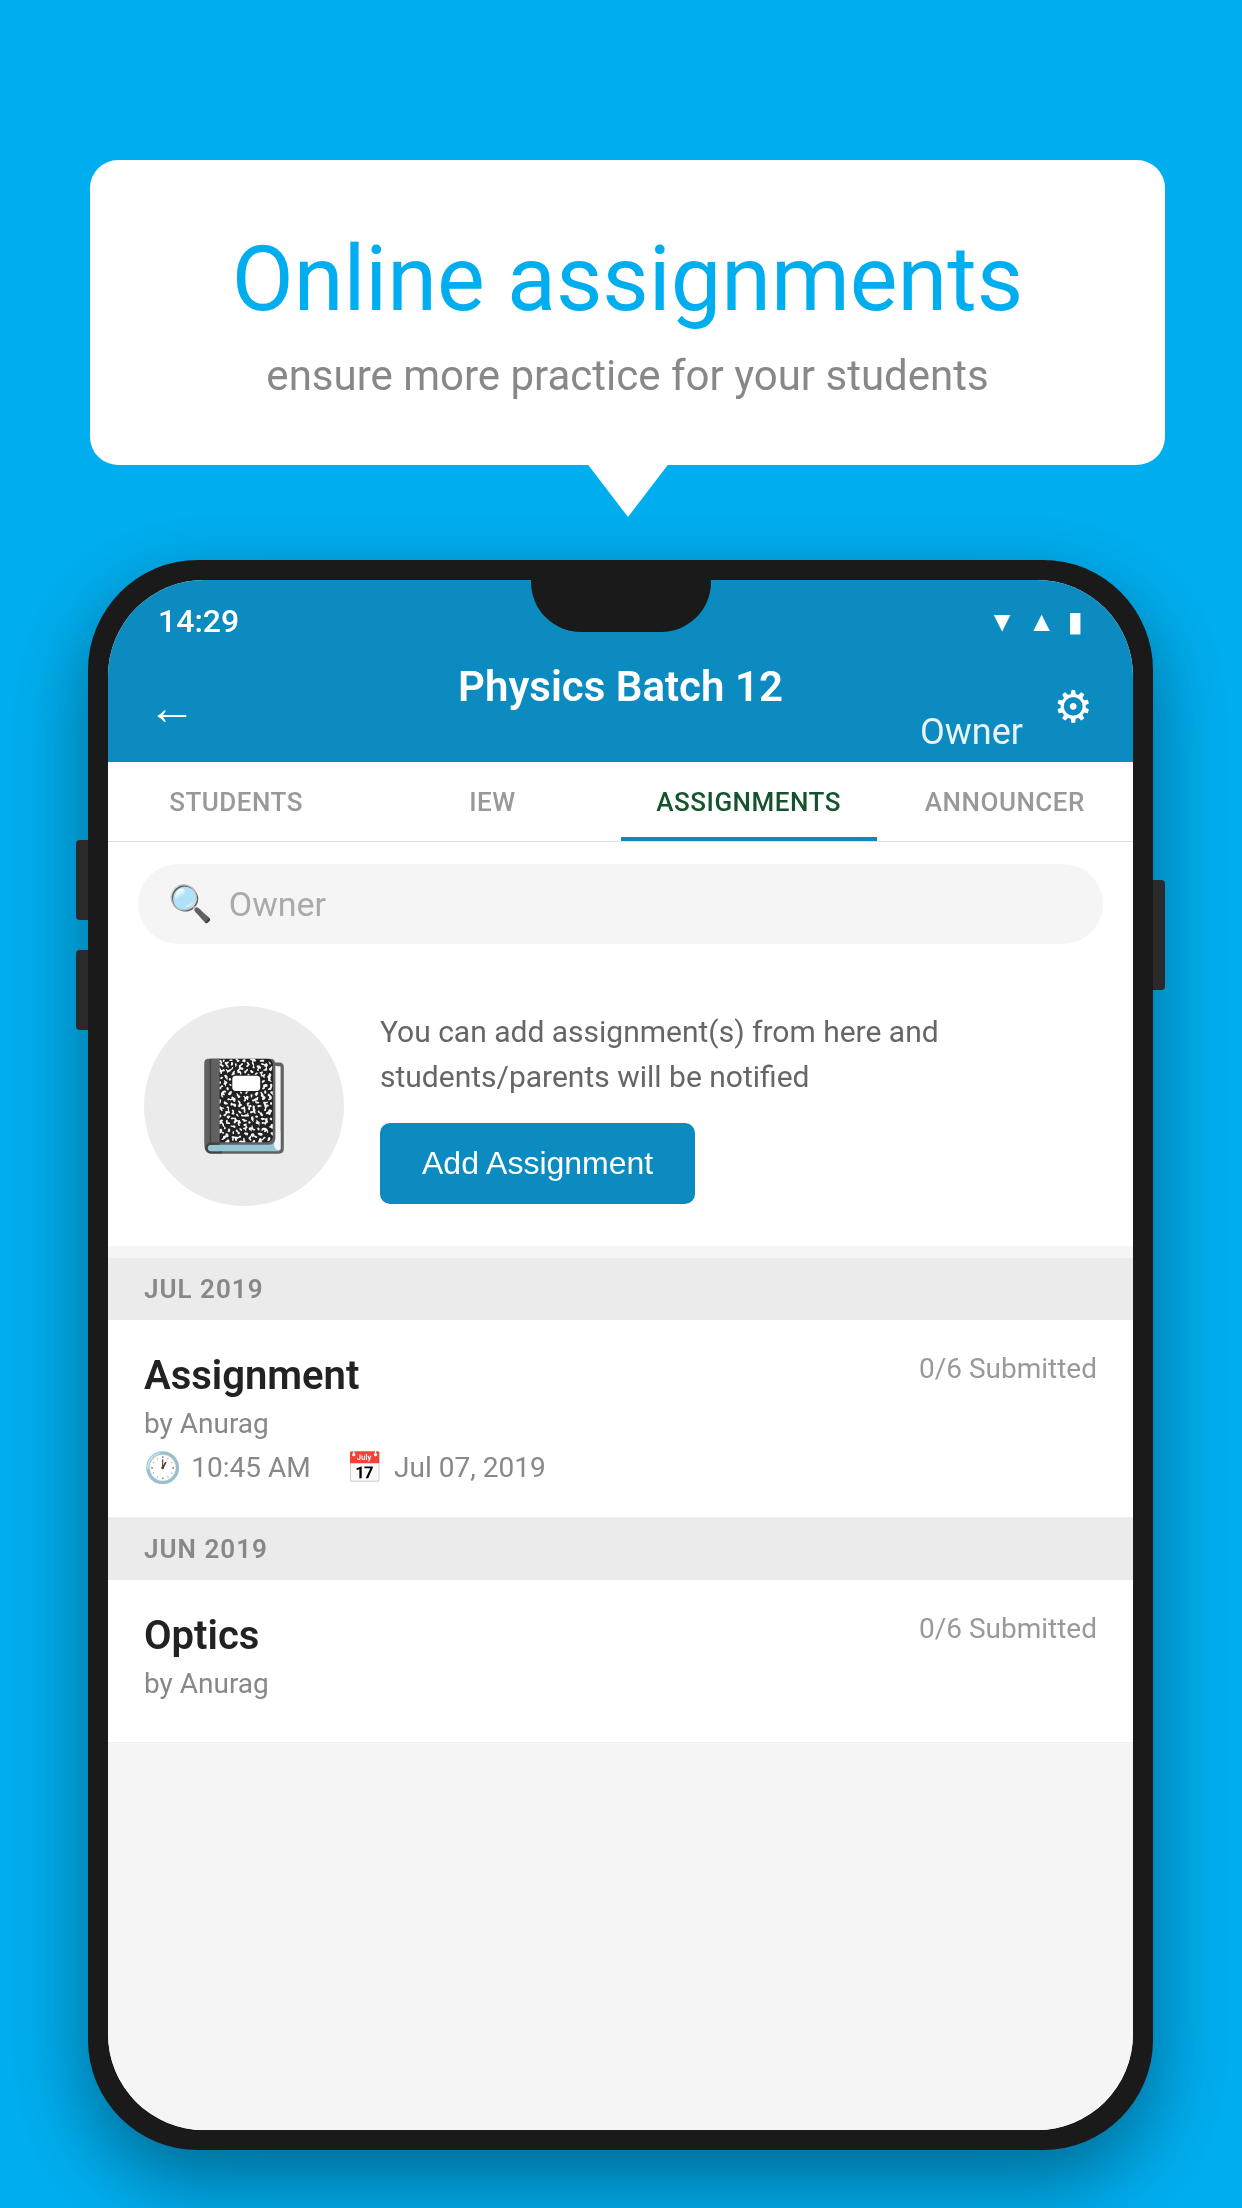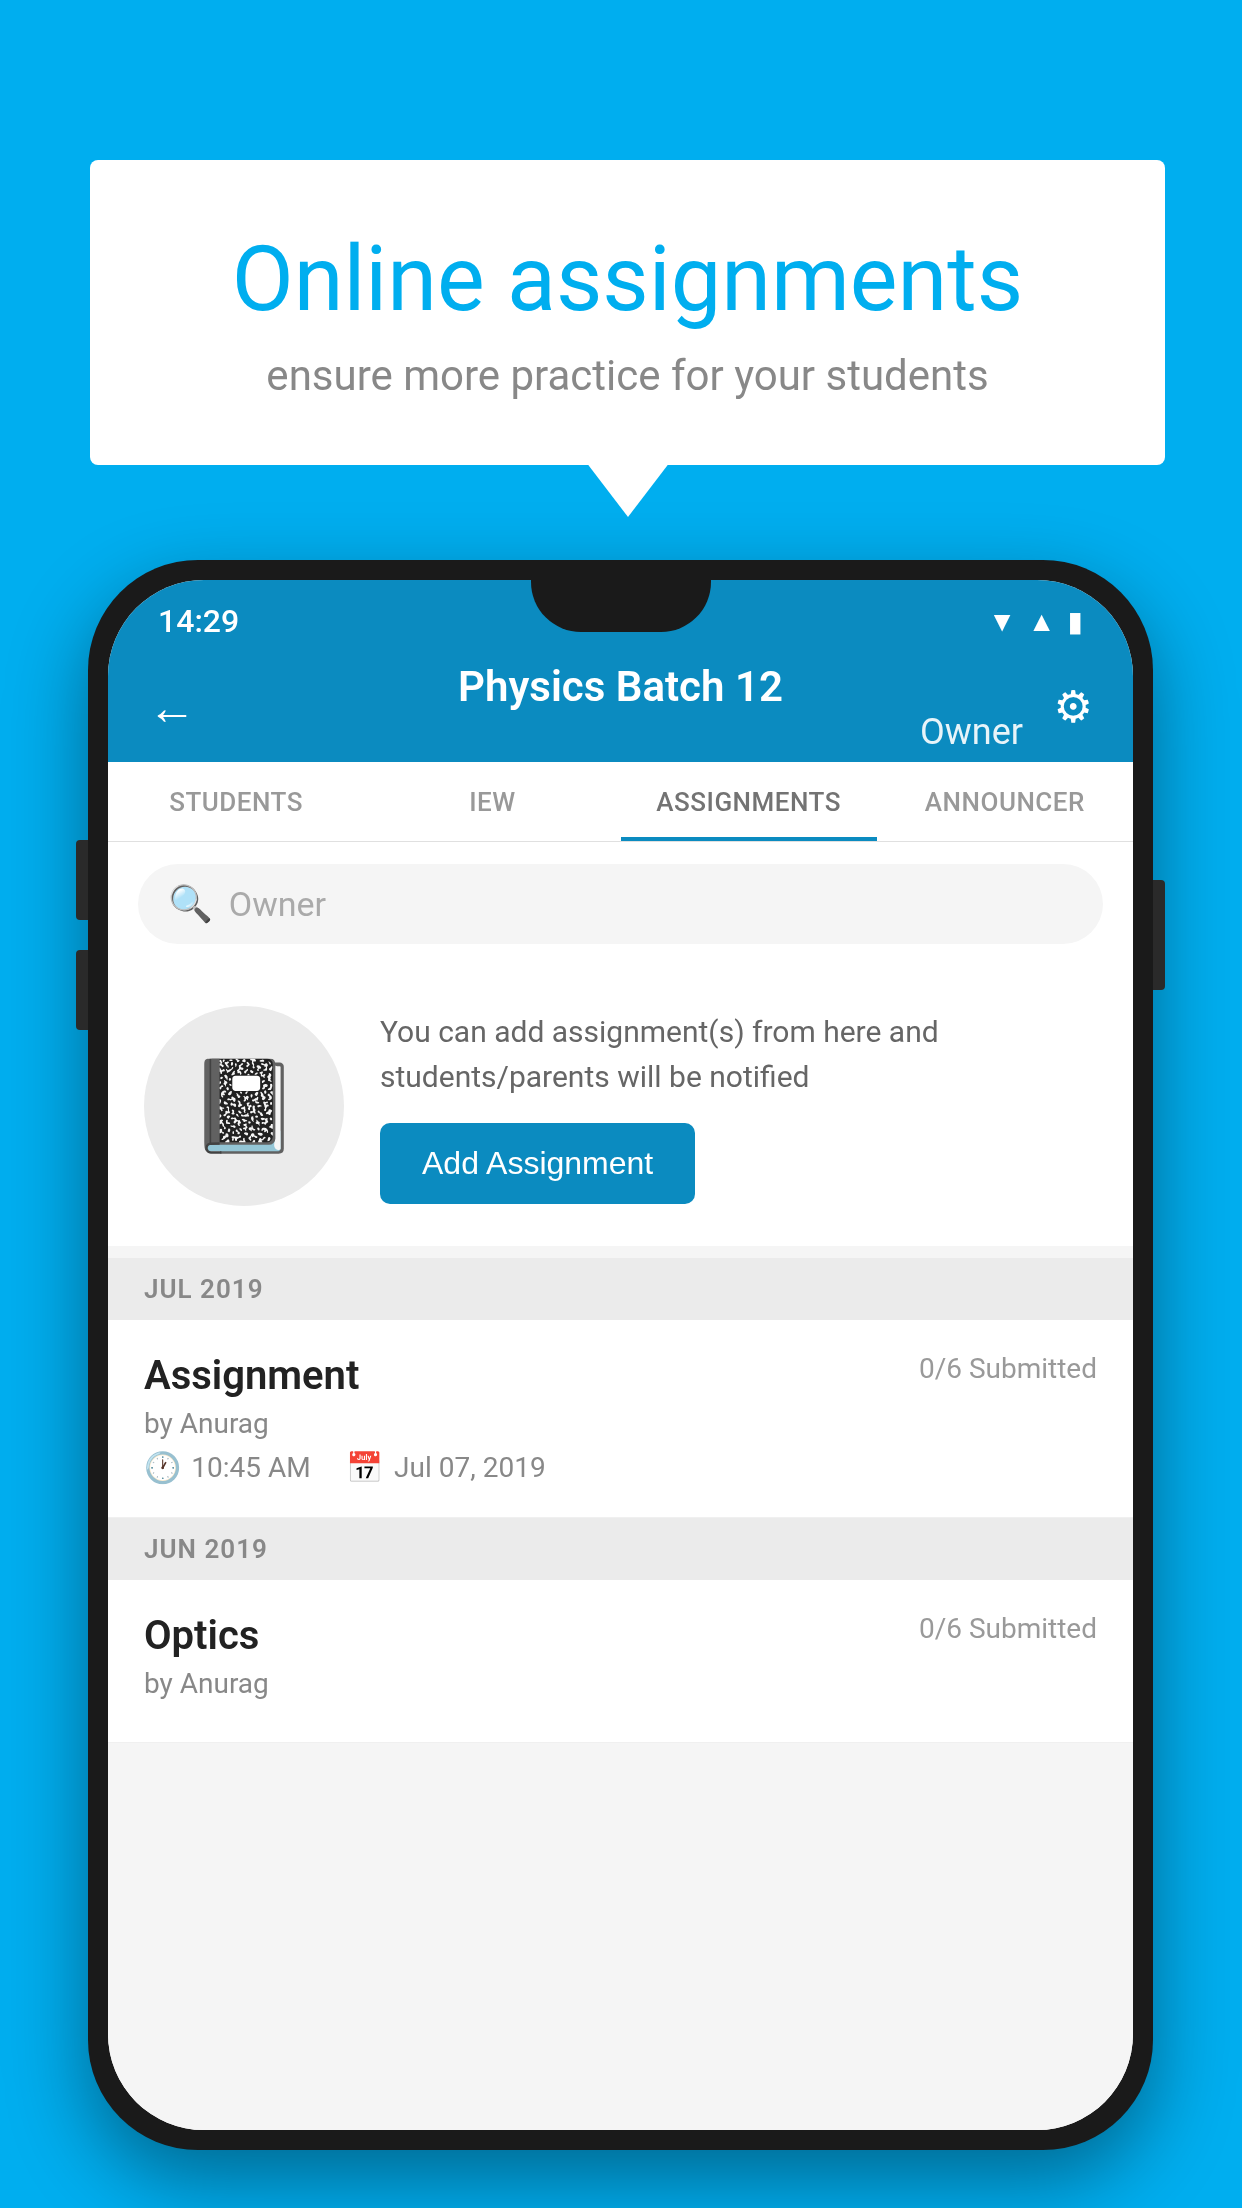--- a/index.html
+++ b/index.html
@@ -16,21 +16,21 @@
     
     .speech-bubble-container {
       position: absolute;
       top: 160px;
       left: 75px;
       width: 1090px;
     }
 
     .speech-bubble {
       background: white;
-      border-radius: 8px;
+      border-radius: 28px;
       padding: 70px 80px 65px 80px;
       position: relative;
       margin-left: 15px;
     }
 
     .speech-bubble::after {
       content: '';
       position: absolute;
       bottom: -52px;
       left: 50%;
@@ -182,21 +182,21 @@
       justify-content: center;
       font-size: 26px;
       color: #999;
       font-weight: 500;
       letter-spacing: 0.5px;
       position: relative;
       cursor: pointer;
     }
 
     .tab-item.active {
-      color: #737373;
+      color: #14532d;
     }
 
     .tab-item.active::after {
       content: '';
       position: absolute;
       bottom: 0;
       left: 0;
       right: 0;
       height: 4px;
       background: #0B8BC0;

